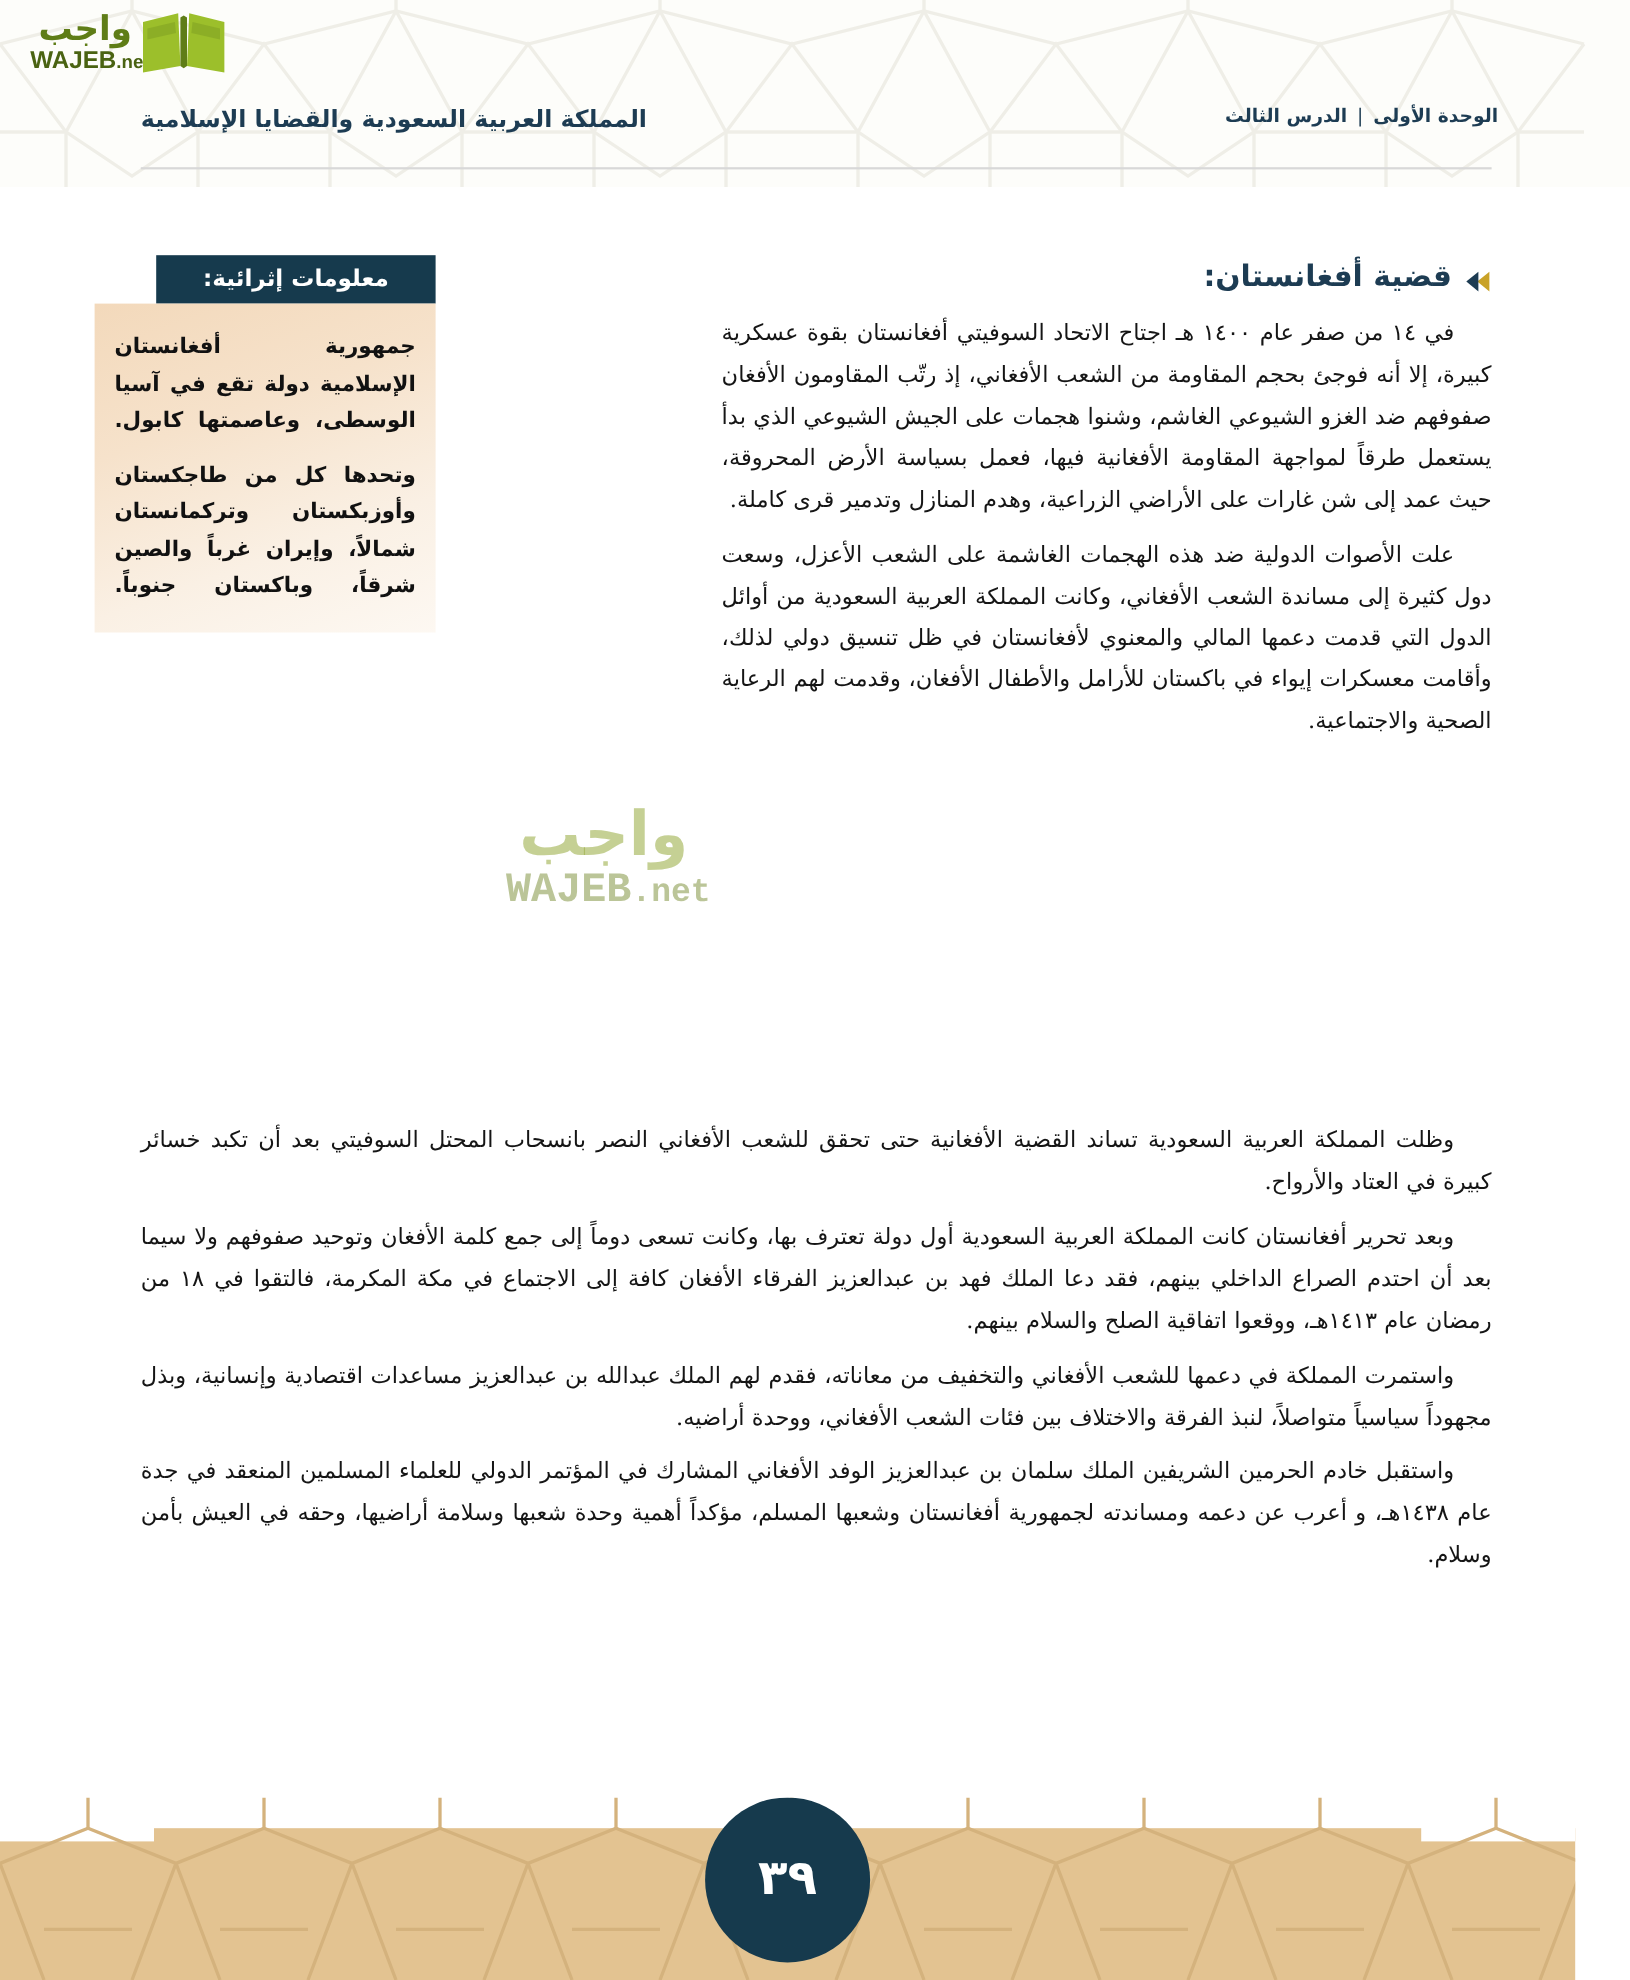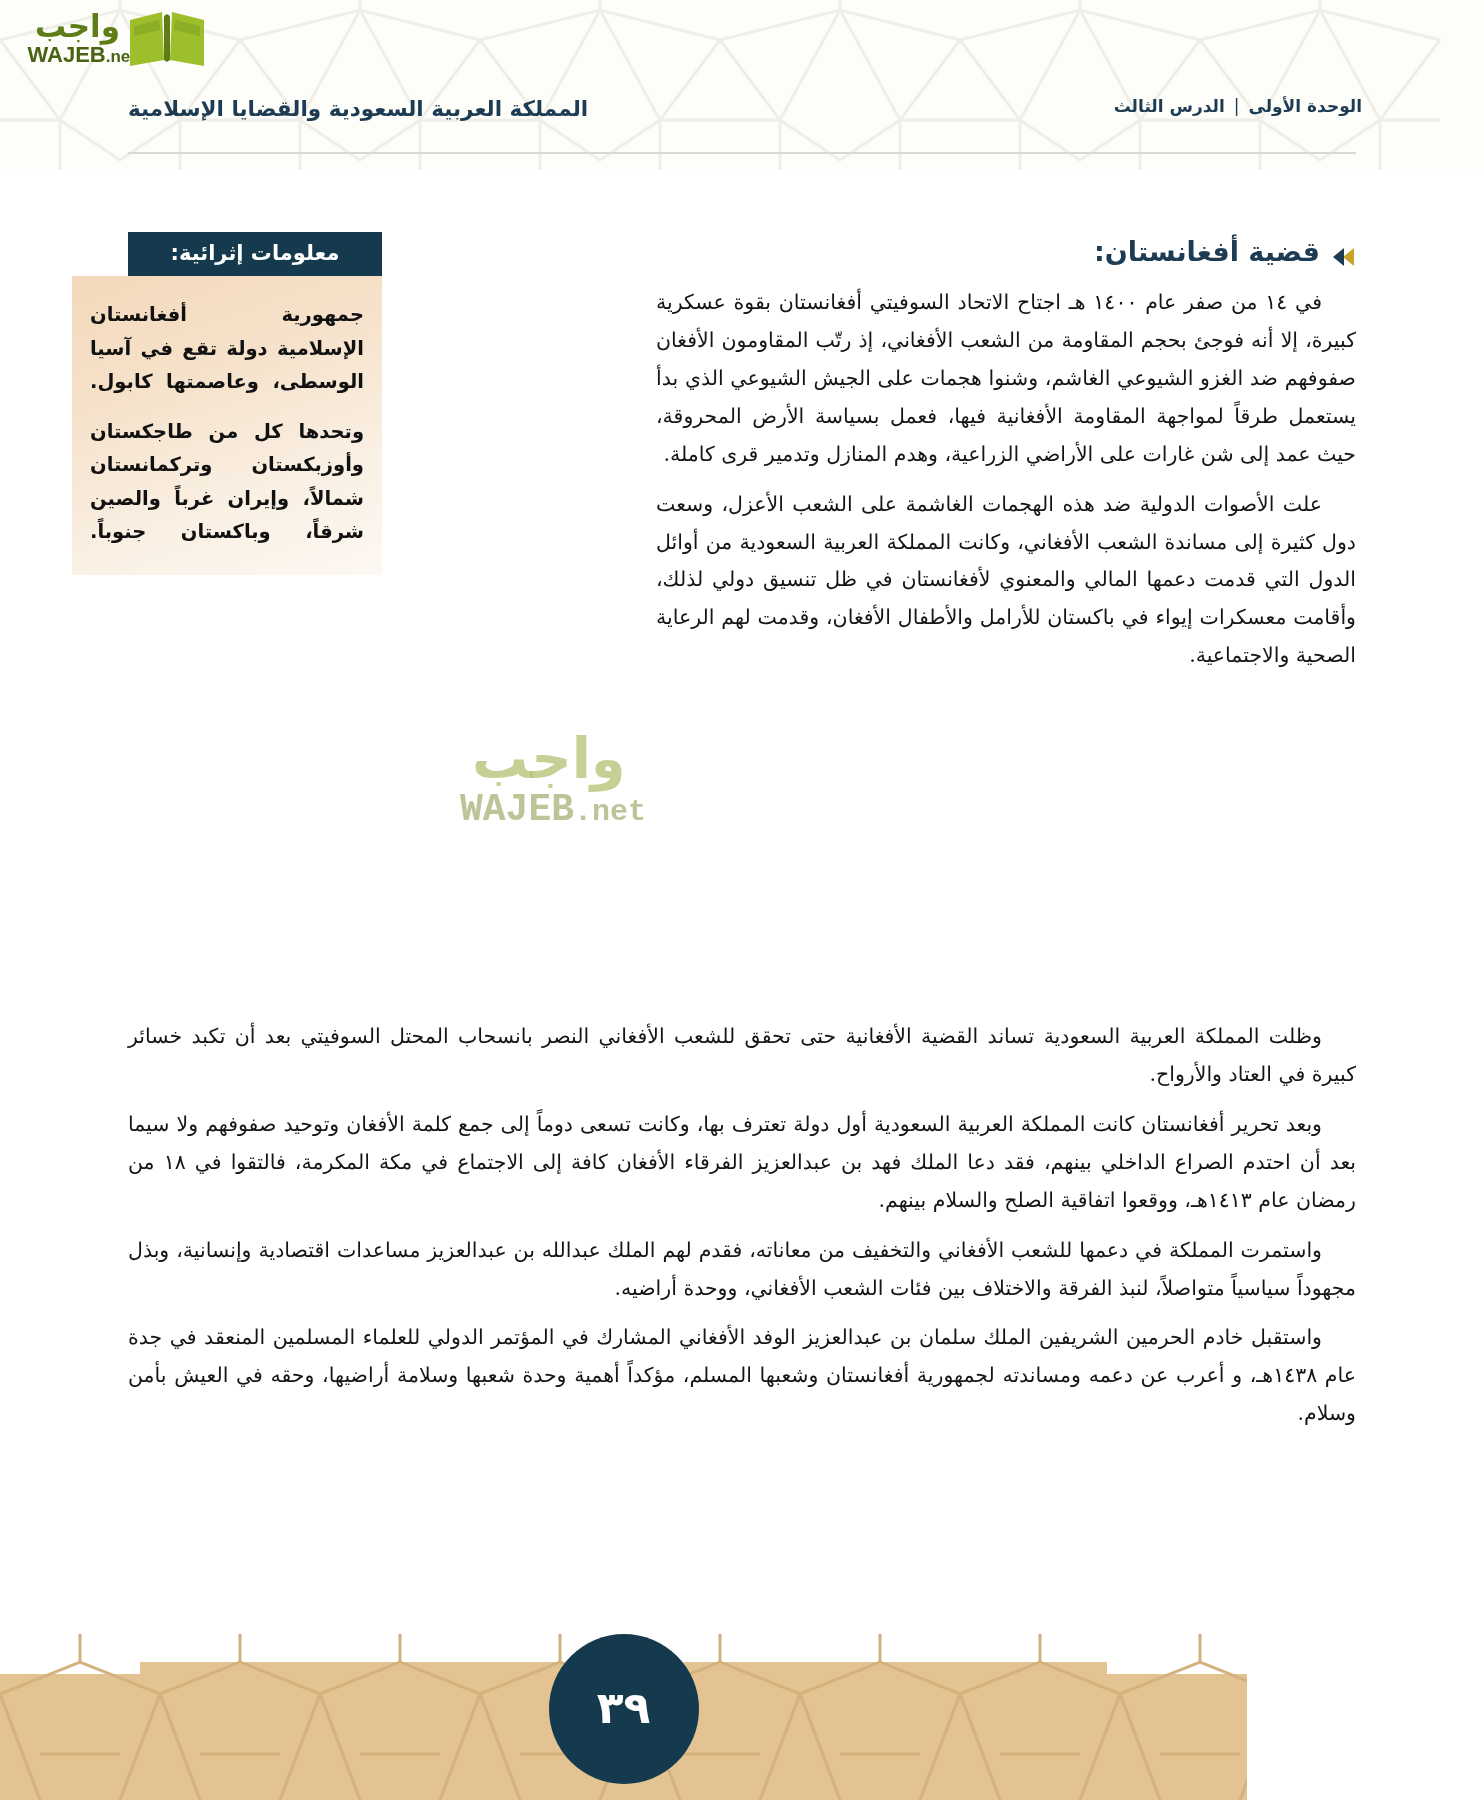--- a/index.html
+++ b/index.html
@@ -78,21 +78,21 @@
     white-space:nowrap;
     direction:rtl;
     margin-left:24px;
   }
   .title-marker{
     display:inline-block;width:26px;height:22px;position:relative;top:2px;
   }
 
   
   .sidebar{
-    position:absolute;left:0;top:4px;width:254px;
+    position:absolute;left:14px;top:4px;width:254px;
     z-index:3;
   }
   .sidebar-head{
     background:#163a4d;color:#ffffff;
     font-family:"DejaVu Sans", sans-serif;
     font-size:21px;font-weight:bold;
     text-align:center;
     padding:9px 6px 11px 6px;
     letter-spacing:0px;
   }
@@ -163,21 +163,21 @@
     font-family:Liberation Mono, monospace;
     font-size:38px;font-weight:bold;
     color:rgba(120,140,50,0.50);
     white-space:nowrap;
     margin-left:16px;
   }
   .wm-en .dotnet{font-size:30px;}
 
   
   .footer-band{
-    position:absolute;left:0;bottom:0;width:1247px;height:166px;z-index:1;
+    position:absolute;left:0;bottom:0;width:1432px;height:166px;z-index:1;
     overflow:hidden;
   }
   .footer-band .band-fill{
     position:absolute;left:0;top:28px;width:1482px;height:138px;
     background:#e3c391;
   }
   .footer-left-notch,.footer-right-notch{
     position:absolute;top:0;width:140px;height:40px;background:#ffffff;
   }
   .footer-left-notch{left:0;}

